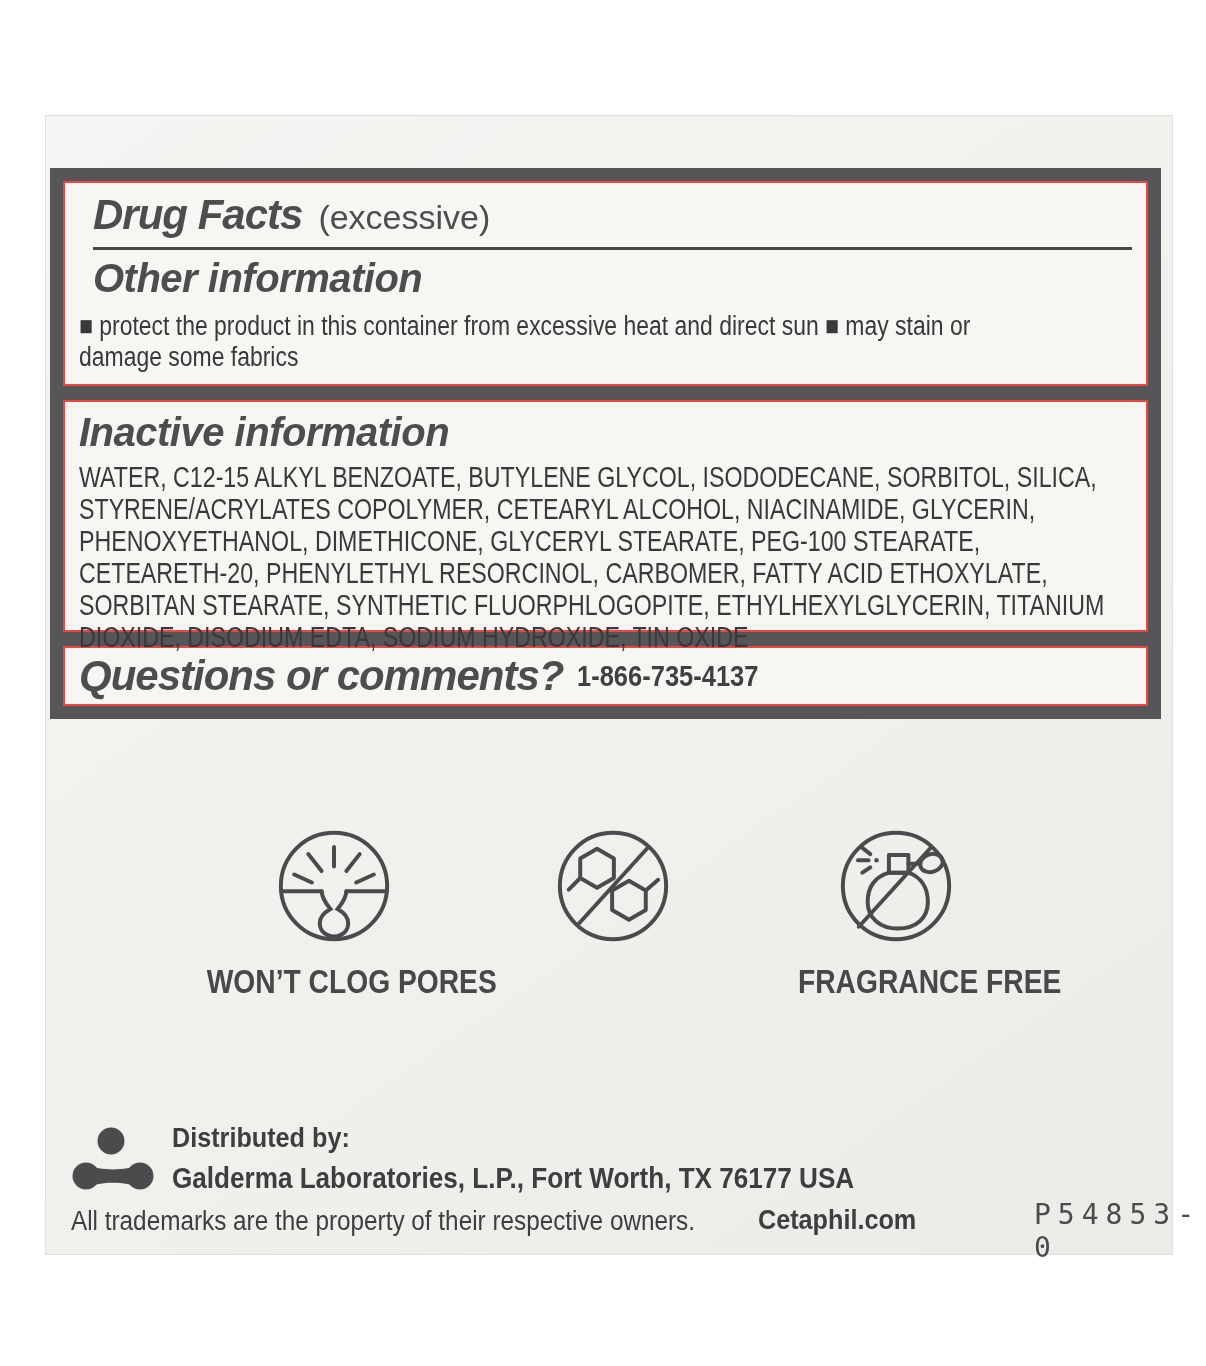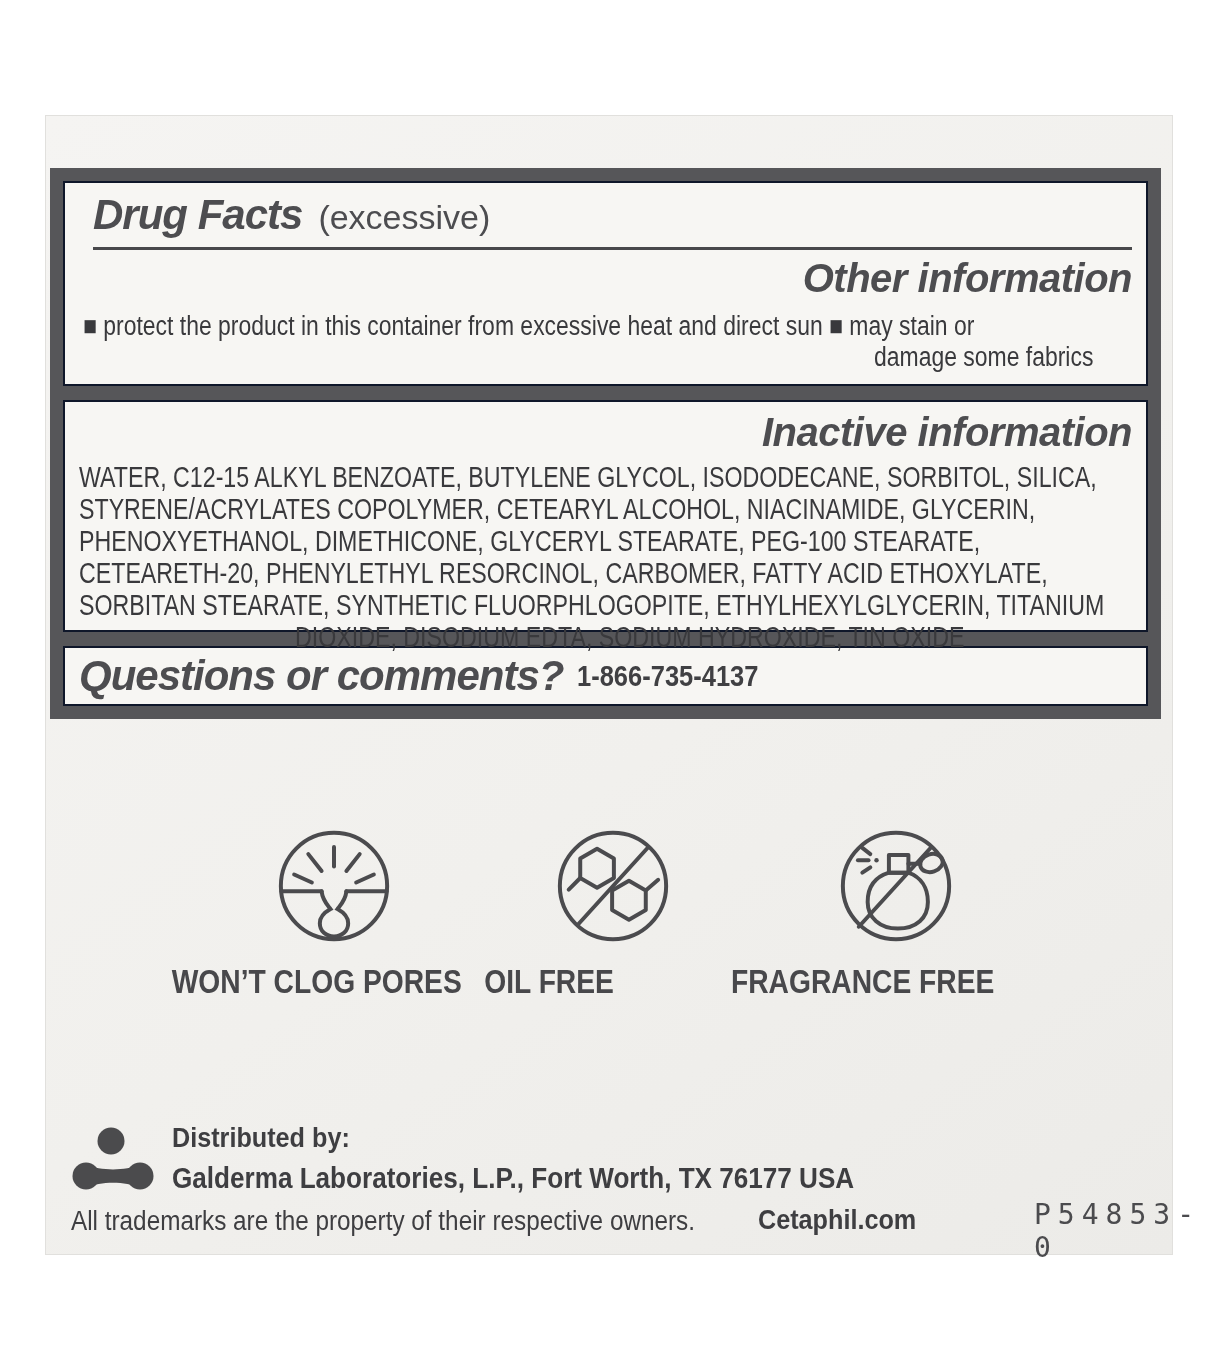--- a/index.html
+++ b/index.html
@@ -17,40 +17,40 @@
     box-sizing:border-box;
   }
   
   .df-panel {
     position:absolute; left:4px; top:52px; width:1111px; height:551px;
     background:#565659;
     box-sizing:border-box; padding:13px;
     display:flex; flex-direction:column; gap:14px;
   }
   .df-box {
-    background:#f7f6f3; border:2px solid #0f172a; box-sizing:border-box;text-align:right;
+    background:#f7f6f3; border:2px solid #ef4444; box-sizing:border-box;
   }
   .box1 { height:205px; padding:8px 14px 0 14px; }
   .box2 { height:232px; padding:4px 14px 0 14px; }
   .box3 { flex:1; display:flex; align-items:center; padding:0 14px; }
   .df-title-row { margin-left:14px; display:flex; align-items:baseline; gap:16px; height:54px; }
   .df-title { font-style:italic; font-weight:bold; font-size:42px; color:#4d4d50; letter-spacing:-1px; }
   .df-continued { font-size:34px; color:#4d4d50; }
   .df-rule { border:0; border-top:3px solid #48484b; margin:2px 0 6px 14px; }
   .df-h2 { font-style:italic; font-weight:bold; font-size:40px; color:#4d4d50; letter-spacing:-0.5px; margin:4px 0 10px 14px; }
   .box2 .df-h2 { margin-left:0; margin-bottom:6px; }
   .line { height:31px; overflow:visible; }
   .box2 .line { height:32px; }
   .cx { display:inline-block; transform-origin:0 50%; white-space:nowrap; font-size:27px; color:#39393c; }
   .cx85 { transform:scaleX(0.85); }
   .ing { font-size:29px; transform:scaleX(0.80); }
   .q-head { font-style:italic; font-weight:bold; font-size:42px; color:#4d4d50; letter-spacing:-1px; margin-left:0; }
   .q-phone { font-size:30px; font-weight:bold; color:#404043; margin-left:14px; display:inline-block; transform:scaleX(0.85); transform-origin:0 50%; }
   
-  .claim { position:absolute; text-align:left; }
+  .claim { position:absolute; text-align:right; }
   .claim svg { display:block; margin:0 auto; }
   .claim-label { margin-top:14px; font-weight:bold; font-size:34px; color:#48484b; white-space:nowrap; }
   .claim-label span { display:inline-block; transform:scaleX(0.83); }
   .c1 { left:96px;  top:708px; width:384px; }
   .c2 { left:425px; top:708px; width:284px; }
   .c3 { left:658px; top:708px; width:384px; }
   
   .logo { position:absolute; left:20px; top:998px; }
   .dist1 { position:absolute; left:126px; top:1006px; font-weight:bold; font-size:28px; color:#3e3e41; }
   .dist2 { position:absolute; left:126px; top:1046px; font-weight:bold; font-size:29px; color:#3e3e41; }
@@ -115,21 +115,20 @@
 
   <div class="claim c2">
     <svg width="124" height="124" viewBox="0 0 140 140" fill="none" stroke="#4b4b4e" stroke-width="4.5" stroke-linecap="round" stroke-linejoin="round">
       <circle cx="70" cy="70" r="60"></circle>
       <polygon points="52,28 71,39 71,61 52,72 33,61 33,39"></polygon>
       <polygon points="88,64 107,75 107,97 88,108 69,97 69,75"></polygon>
       <line x1="33" y1="61" x2="20" y2="74"></line>
       <line x1="107" y1="75" x2="121" y2="63"></line>
       <line x1="110" y1="26" x2="30" y2="114"></line>
     </svg>
-    <div class="claim-label"><span>OIL FREE</span></div>
   </div>
 
   <div class="claim c3">
     <svg width="124" height="124" viewBox="0 0 140 140" fill="none" stroke="#4b4b4e" stroke-width="4.5" stroke-linecap="round" stroke-linejoin="round">
       <circle cx="70" cy="70" r="60"></circle>
       <rect x="62" y="35" width="22" height="20"></rect>
       <line x1="84" y1="45" x2="97" y2="45"></line>
       <ellipse cx="110" cy="44" rx="13" ry="10" transform="rotate(-18 110 44)"></ellipse>
       <path d="M62 55 C46 60 38 72 38 88 C38 106 52 118 72 118 C93 118 106 106 106 88 C106 72 98 60 84 55 Z"></path>
       <line x1="32" y1="27" x2="41" y2="34"></line>

